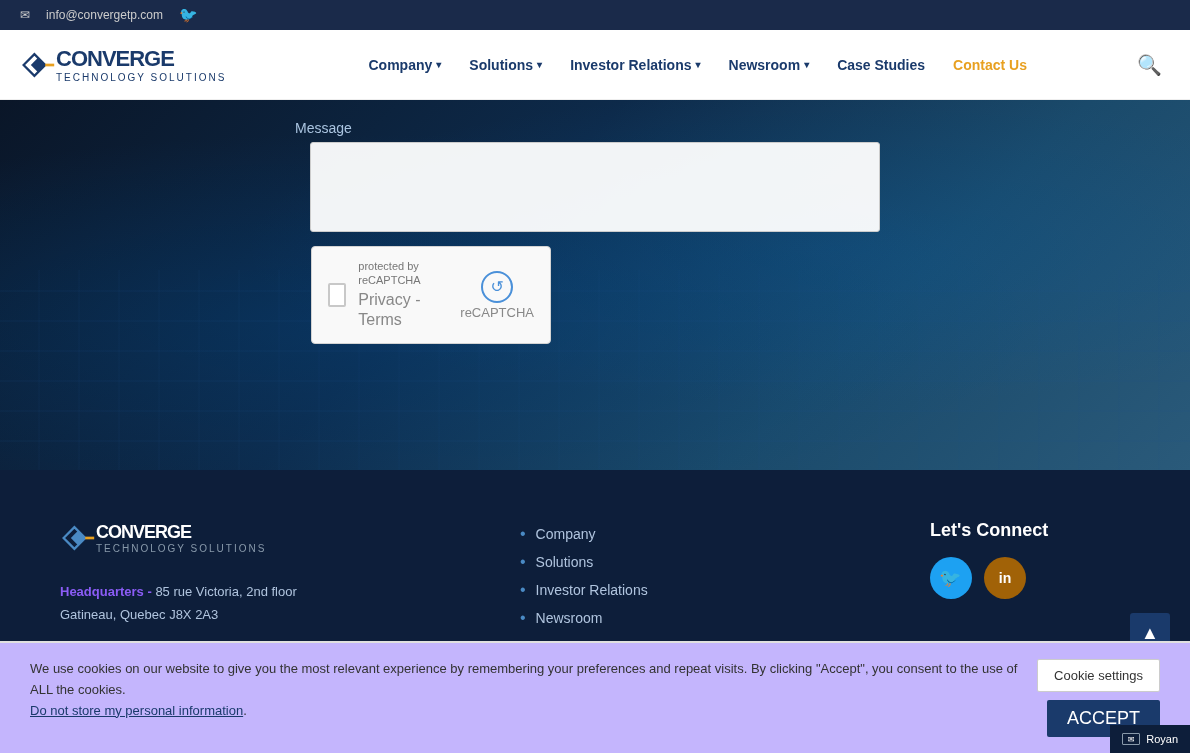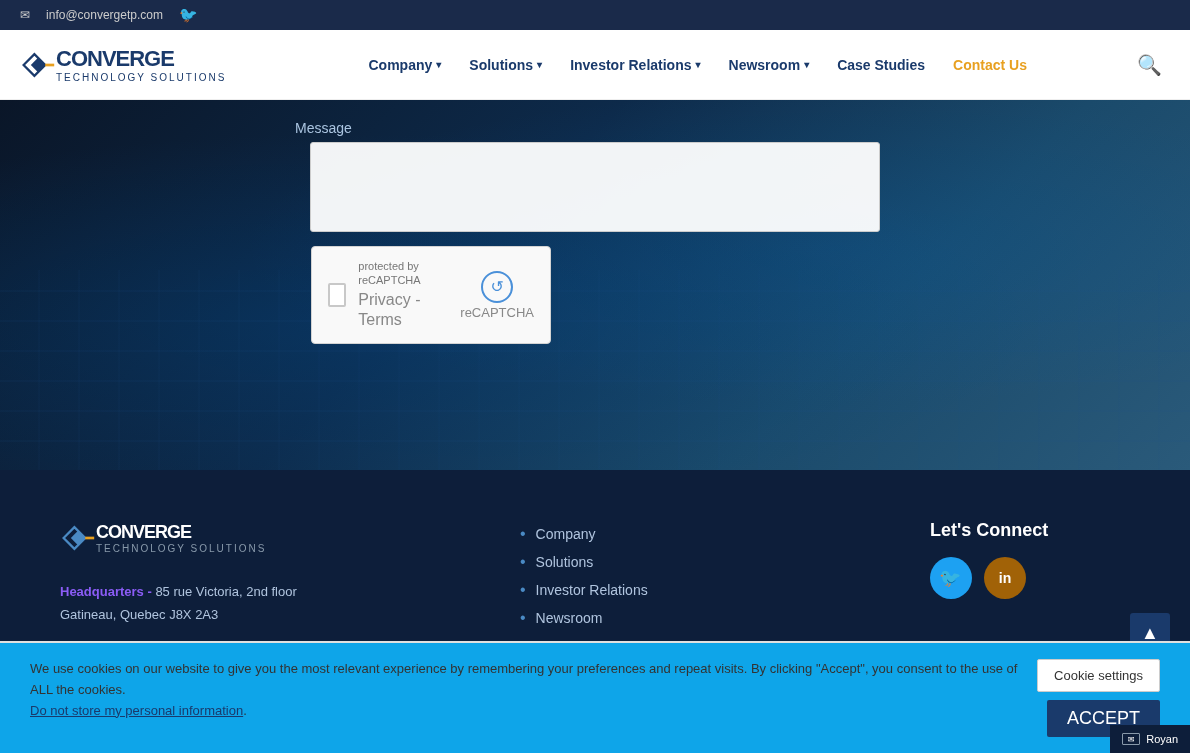--- a/index.html
+++ b/index.html
@@ -291,21 +291,21 @@
       align-items: center;
       justify-content: center;
     }
 
     
     .cookie-banner {
       position: fixed;
       bottom: 0;
       left: 0;
       right: 0;
-      background: #0ea5e9;
+      background: #c4b5fd;
       border-top: 2px solid #e0e0e0;
       padding: 16px 30px;
       display: flex;
       align-items: flex-start;
       gap: 12px;
       z-index: 1000;
       font-size: 13px;
       color: #333;
     }
     .cookie-text { flex: 1; line-height: 1.6; }

